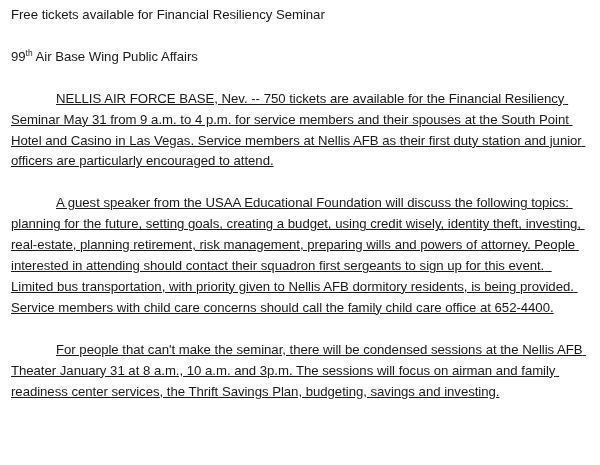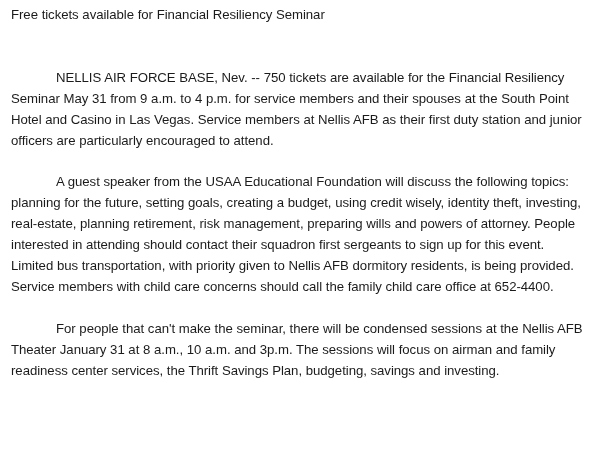--- a/index.html
+++ b/index.html
@@ -51,34 +51,36 @@
     font-size: 8.4px;
     vertical-align: super;
     line-height: 0;
     letter-spacing: 0;
   }
 
   .doc-para {
     margin: 0;
     text-indent: 45px;
     max-width: 578px;
+    text-decoration: underline;
   }
 
   .para-gap { height: 21px; }
 </style>
 </head>
 <body>
 
 <div class="page">
 
   <div class="doc-line headline">Free tickets available for Financial Resiliency Seminar</div>
 
   <div class="spacer-sm"></div>
 
   <div class="byline-block">
+    <div class="doc-line byline-line"><span>99</span><sup class="ordinal">th</sup><span> Air Base Wing Public Affairs</span></div>
   </div>
 
   <div class="spacer-md"></div>
 
   <p class="doc-para">NELLIS AIR FORCE BASE, Nev. -- 750 tickets are available for the Financial Resiliency Seminar May 31 from 9 a.m. to 4 p.m. for service members and their spouses at the South Point Hotel and Casino in Las Vegas. Service members at Nellis AFB as their first duty station and junior officers are particularly encouraged to attend.</p>
 
   <div class="para-gap"></div>
 
   <p class="doc-para">A guest speaker from the USAA Educational Foundation will discuss the following topics: planning for the future, setting goals, creating a budget, using credit wisely, identity theft, investing, real-estate, planning retirement, risk management, preparing wills and powers of attorney. People interested in attending should contact their squadron first sergeants to sign up for this event.  Limited bus transportation, with priority given to Nellis AFB dormitory residents, is being provided. Service members with child care concerns should call the family child care office at 652-4400.</p>
 

